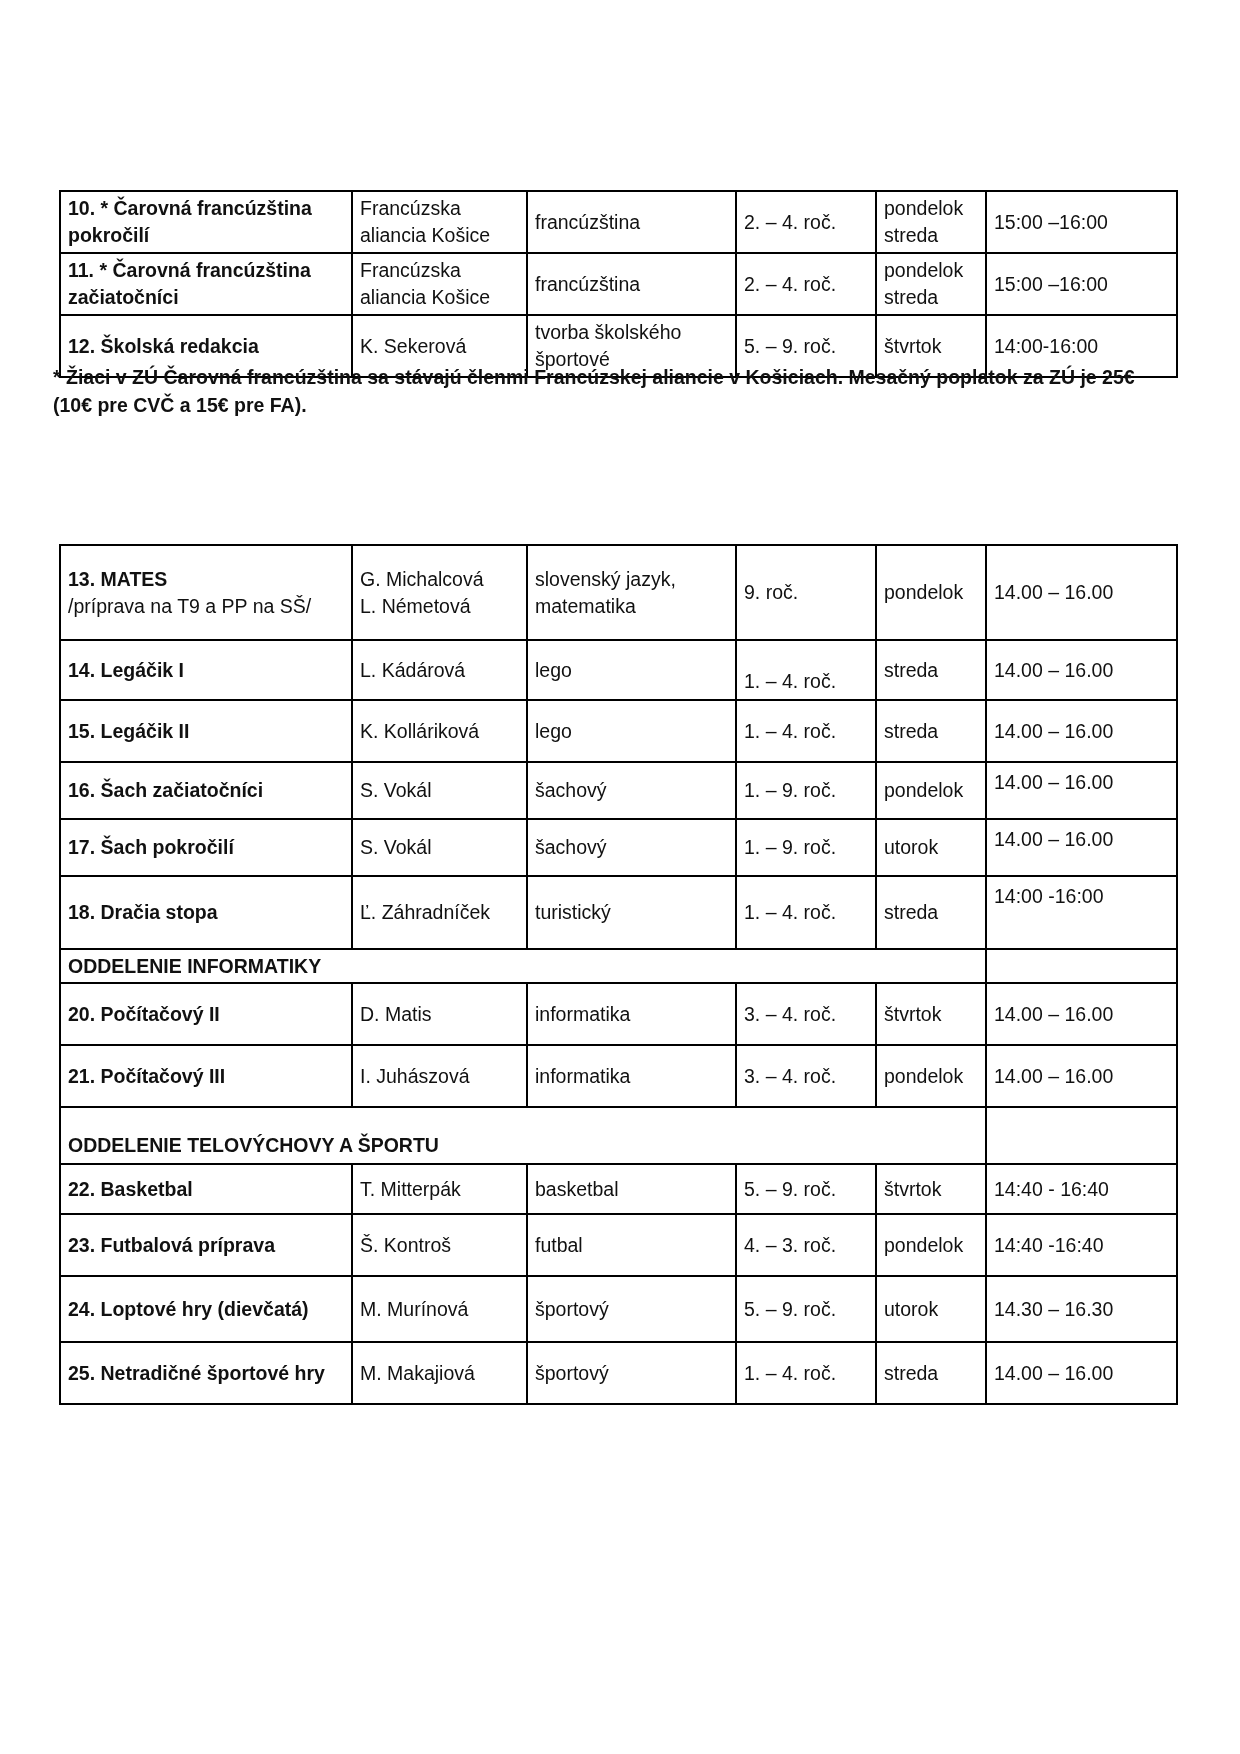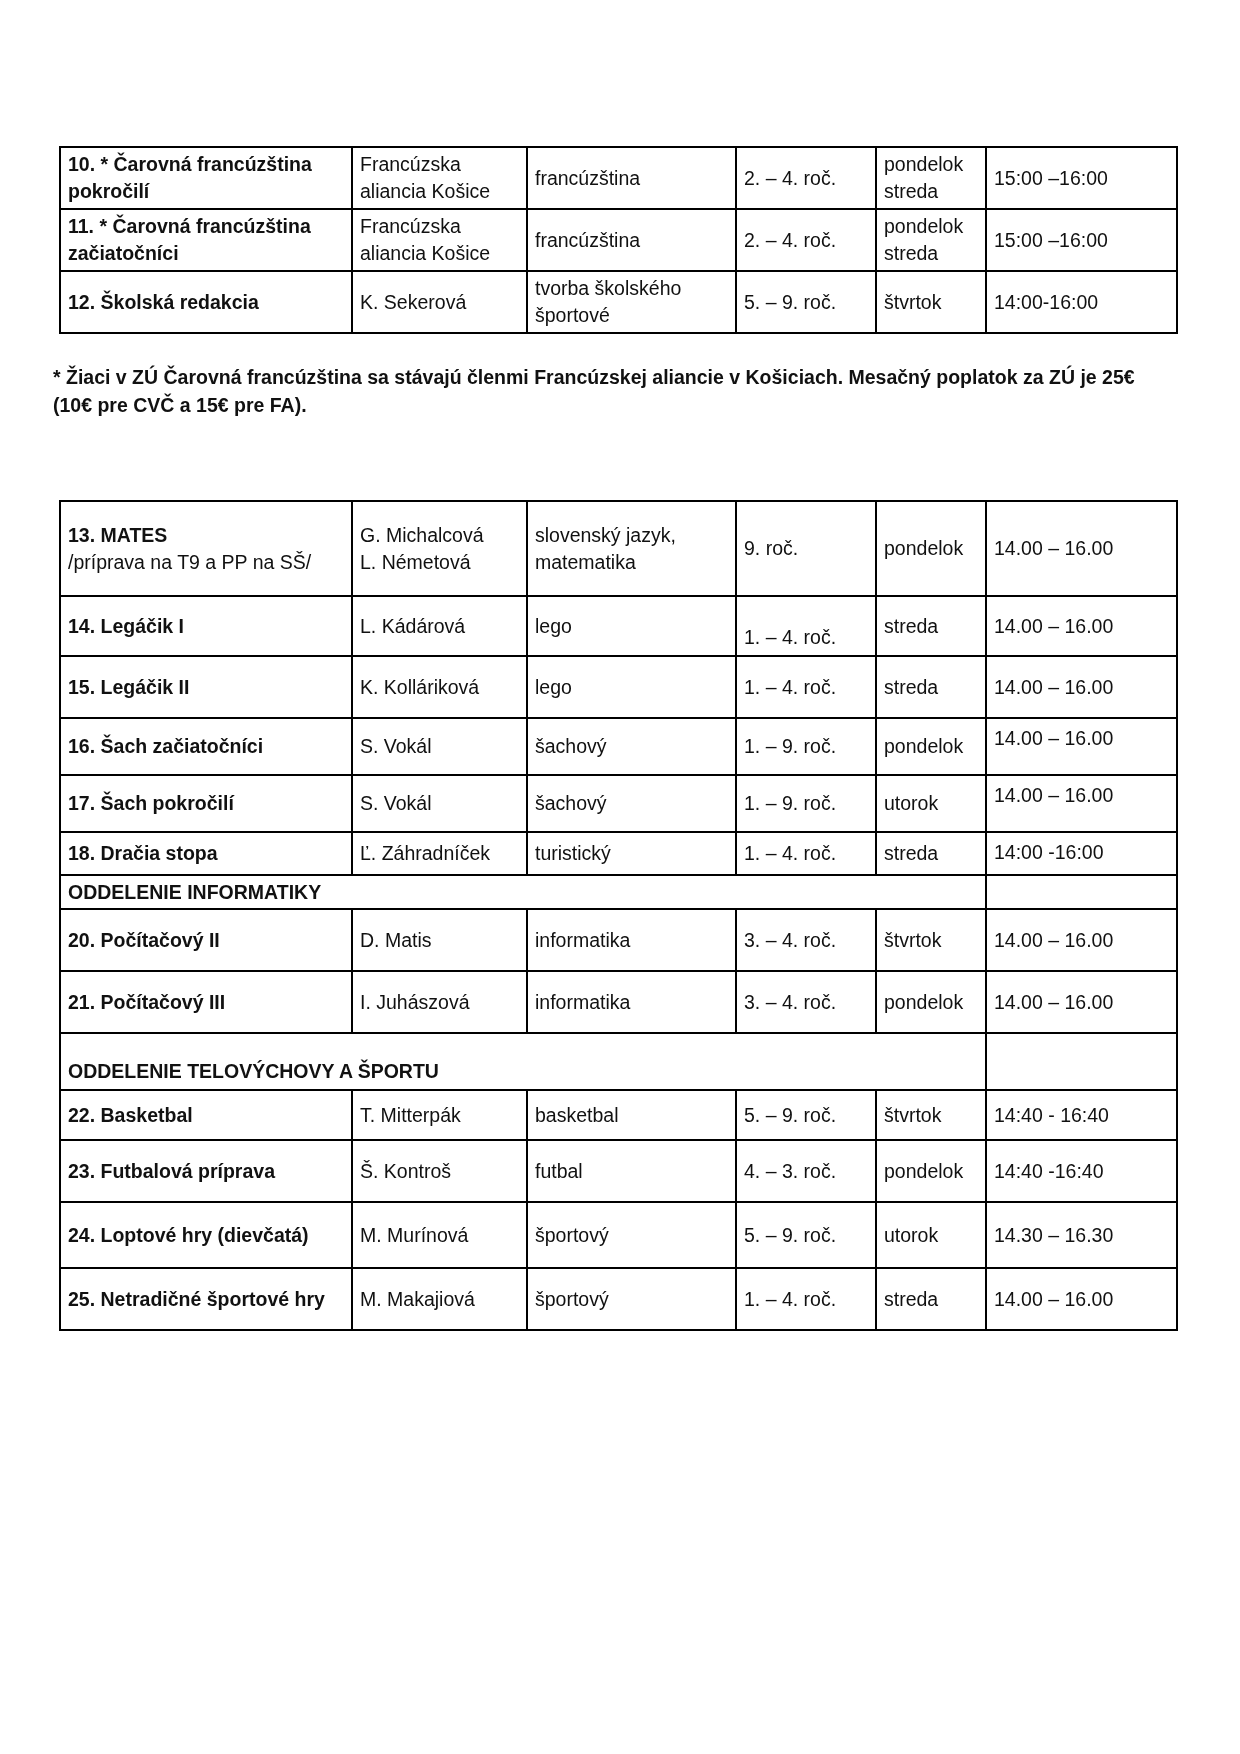--- a/index.html
+++ b/index.html
@@ -9,20 +9,21 @@
     color: #111111;
   }
   table.grid {
     position: absolute;
     left: 59px;
     width: 1117px;
     border-collapse: collapse;
     table-layout: fixed;
     font-size: 19.5px;
     line-height: 27px;
+    margin-top: 44px;
   }
   table.grid td {
     border: 2px solid #000;
     padding: 1px 7px;
     vertical-align: middle;
     overflow: hidden;
   }
   .b { font-weight: bold; }
   col.c1 { width: 292px; }
   col.c2 { width: 175px; }
@@ -137,21 +138,21 @@
 
   <tr style="height:57px">
     <td class="b">17. Šach pokročilí</td>
     <td>S. Vokál</td>
     <td>šachový</td>
     <td>1. – 9. roč.</td>
     <td>utorok</td>
     <td class="va-top">14.00 – 16.00</td>
   </tr>
 
-  <tr style="height:43px">
+  <tr style="height:73px">
     <td class="b">18. Dračia stopa</td>
     <td>Ľ. Záhradníček</td>
     <td>turistický</td>
     <td>1.  – 4. roč.</td>
     <td>streda</td>
     <td class="va-top">14:00 -16:00</td>
   </tr>
 
   <tr class="section-row" style="height:34px">
     <td colspan="5" class="b">ODDELENIE INFORMATIKY</td>

